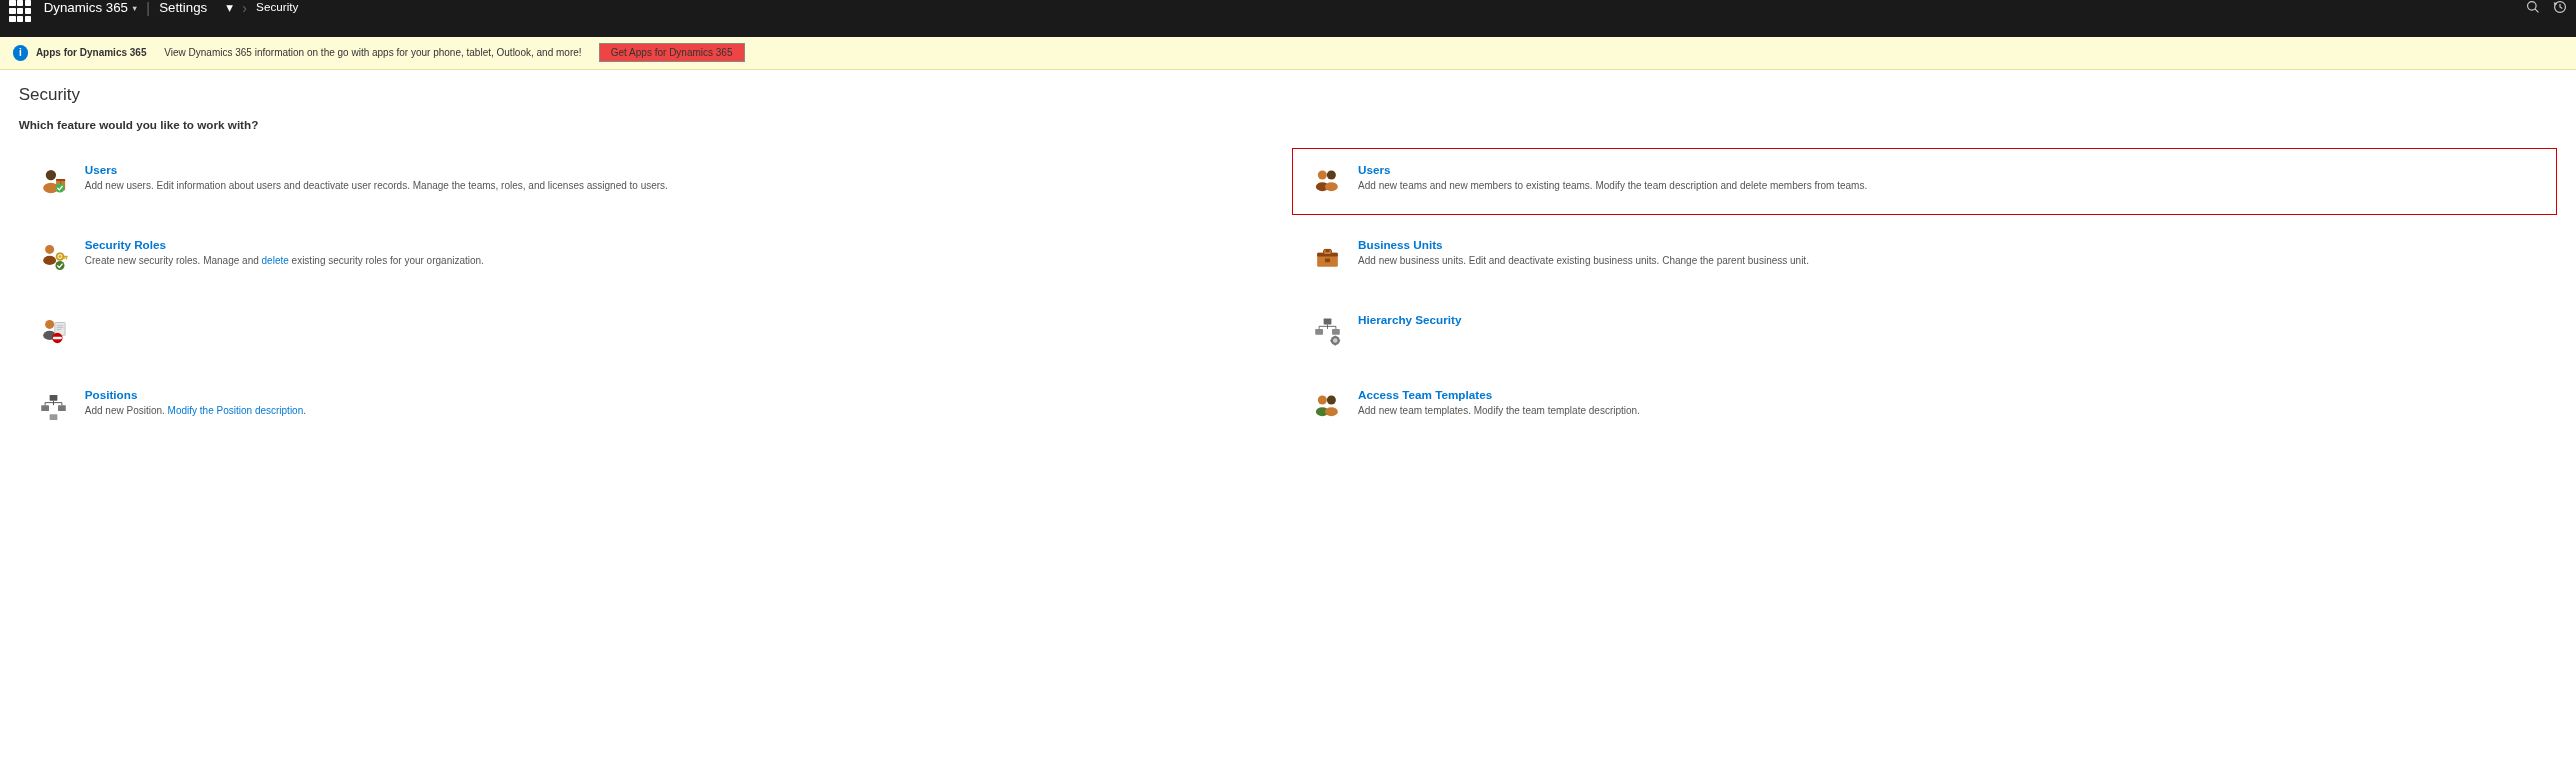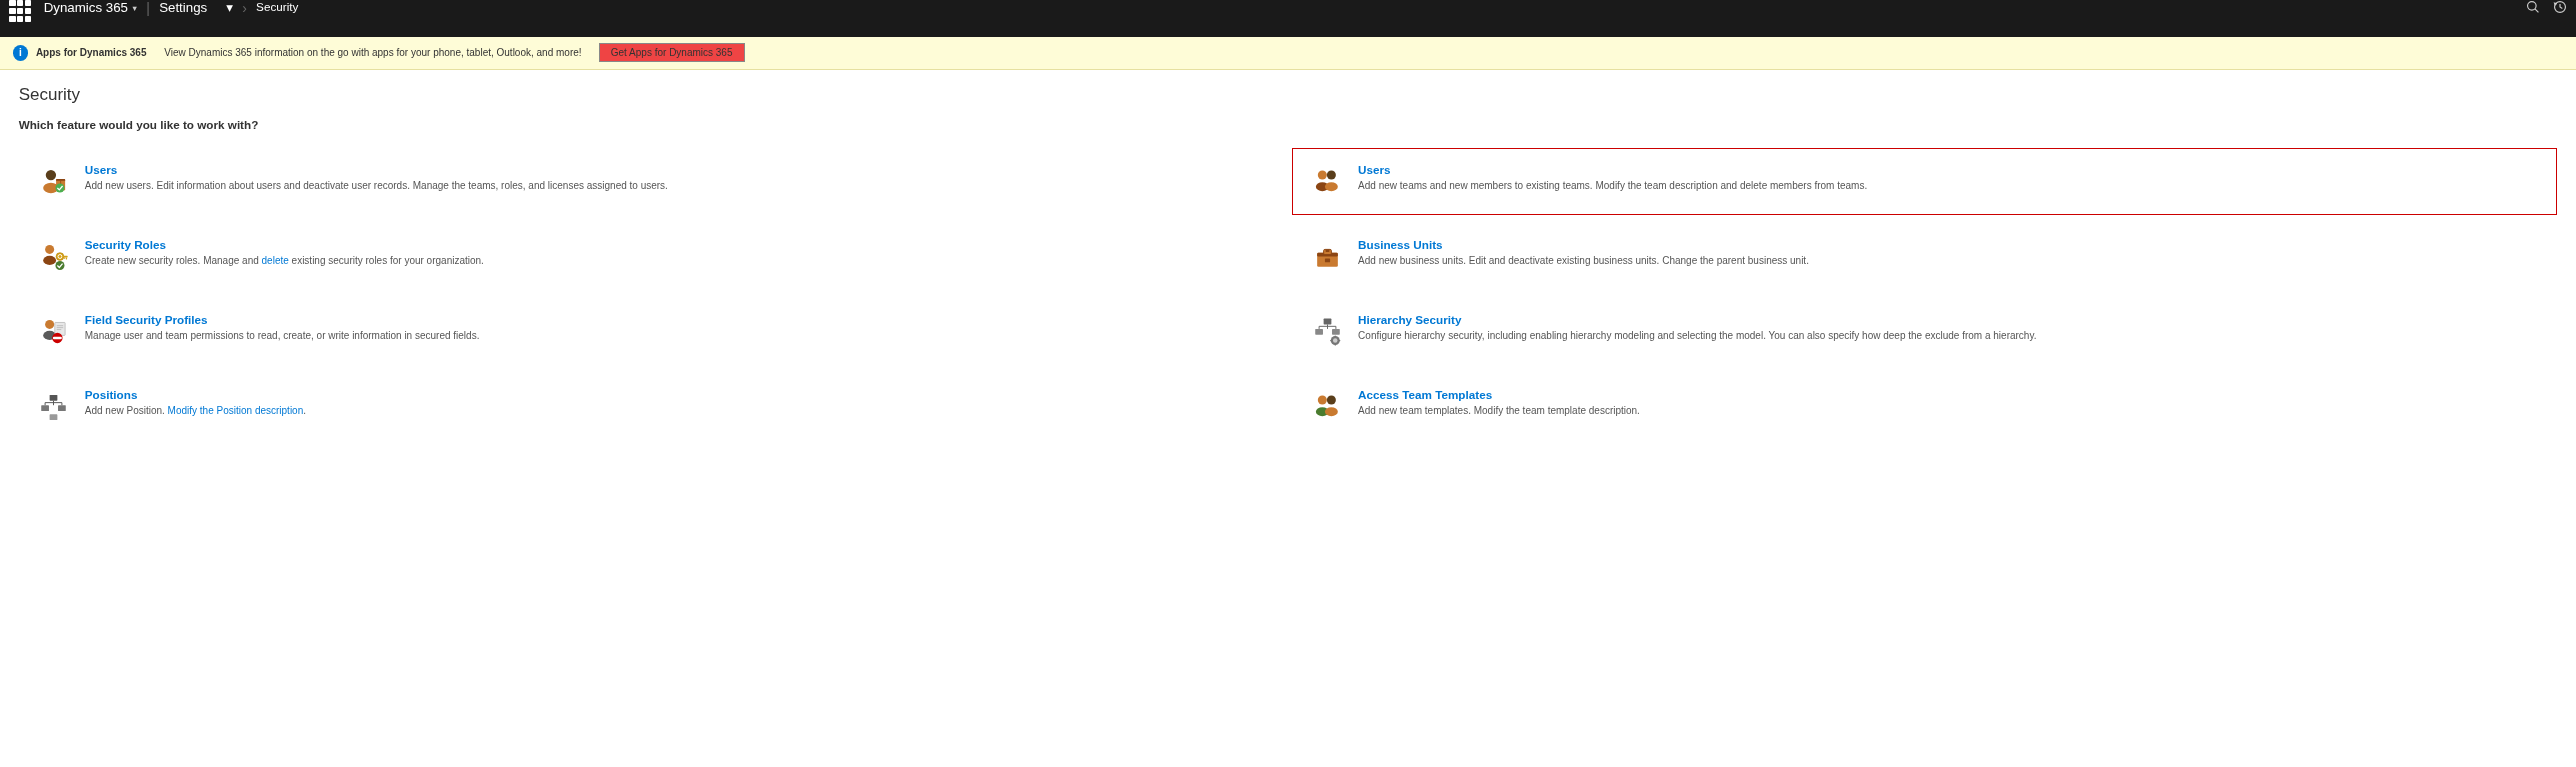--- a/index.html
+++ b/index.html
@@ -322,24 +322,20 @@
 
           <rect x="26" y="10" width="16" height="20" rx="1" fill="#e8e8e8" stroke="#aaa" stroke-width="1"></rect>
           <line x1="29" y1="15" x2="39" y2="15" stroke="#aaa" stroke-width="1"></line>
           <line x1="29" y1="18" x2="39" y2="18" stroke="#aaa" stroke-width="1"></line>
           <line x1="29" y1="21" x2="36" y2="21" stroke="#aaa" stroke-width="1"></line>
 
           <circle cx="30" cy="34" r="8" fill="#cc0000"></circle>
           <rect x="23" y="32" width="14" height="4" rx="2" fill="white"></rect>
         </svg>
       </div>
-      <div class="feature-text">
-        <div class="feature-title">Field Security Profiles</div>
-        <div class="feature-desc">Manage user and team permissions to read, create, or write information in secured fields.</div>
-      </div>
     </div>
 
     <div class="feature-item">
       <div class="feature-icon icon-hierarchy">
         <svg viewBox="0 0 48 48" xmlns="http://www.w3.org/2000/svg">
 
           <rect x="18" y="4" width="12" height="9" rx="1" fill="#666"></rect>
           <rect x="5" y="20" width="12" height="9" rx="1" fill="#888"></rect>
           <rect x="31" y="20" width="12" height="9" rx="1" fill="#888"></rect>
           <line x1="24" y1="13" x2="24" y2="20" stroke="#666" stroke-width="1.5"></line>
@@ -351,21 +347,20 @@
           <circle cx="36" cy="38" r="7" fill="#777"></circle>
           <circle cx="36" cy="38" r="3.5" fill="#ccc"></circle>
           <rect x="35" y="30" width="2" height="4" rx="1" fill="#777"></rect>
           <rect x="35" y="42" width="2" height="4" rx="1" fill="#777"></rect>
           <rect x="28" y="37" width="4" height="2" rx="1" fill="#777"></rect>
           <rect x="40" y="37" width="4" height="2" rx="1" fill="#777"></rect>
         </svg>
       </div>
       <div class="feature-text">
         <div class="feature-title">Hierarchy Security</div>
-        <div class="feature-desc">Configure hierarchy security, including enabling hierarchy modeling and selecting the model. You can also specify how deep the exclude from a hierarchy.</div>
       </div>
     </div>
 
     <div class="feature-item">
       <div class="feature-icon icon-positions">
         <svg viewBox="0 0 48 48" xmlns="http://www.w3.org/2000/svg">
 
           <rect x="18" y="6" width="12" height="9" rx="1" fill="#555"></rect>
           <rect x="5" y="22" width="12" height="9" rx="1" fill="#777"></rect>
           <rect x="31" y="22" width="12" height="9" rx="1" fill="#777"></rect>

